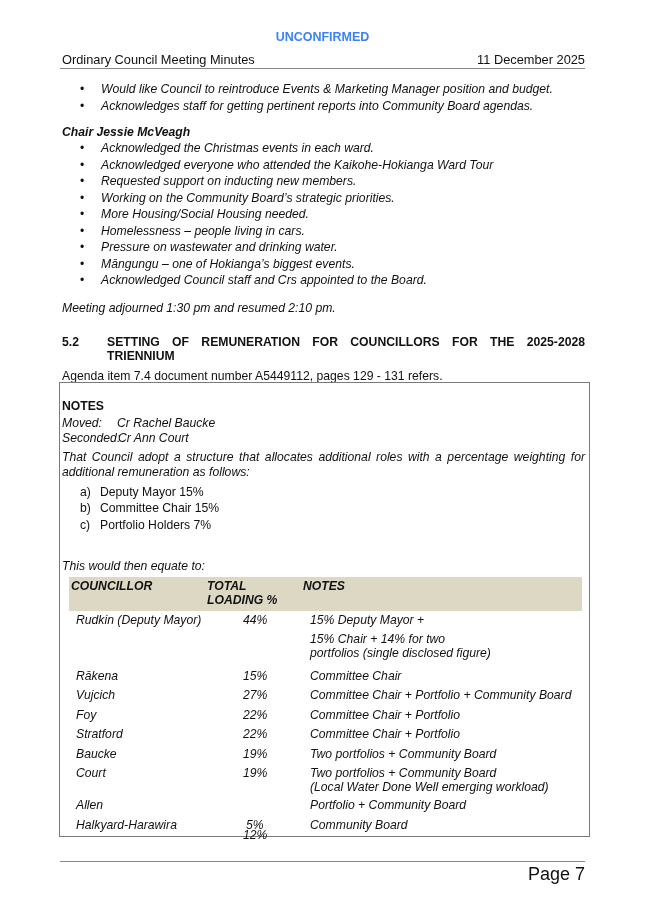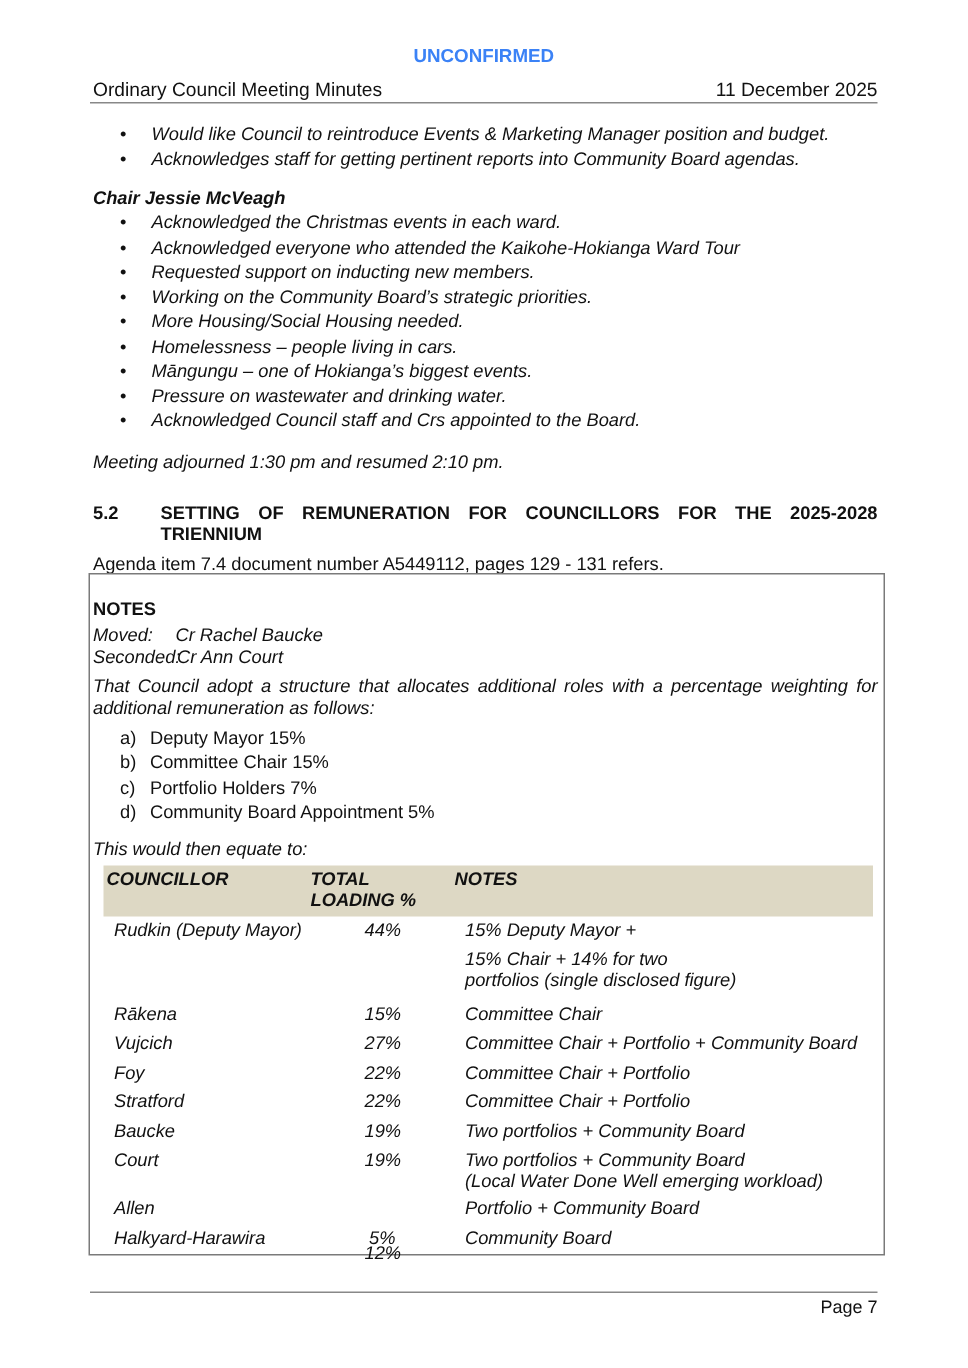--- a/index.html
+++ b/index.html
@@ -27,21 +27,21 @@
     .sec-val { left: 118px; top: 431px; font-style: italic; }
     .resolution { left: 62px; top: 450px; width: 523px; font-style: italic; text-align: justify; line-height: 15px; }
     .alist { left: 80px; margin: 0; padding: 0; list-style: none; }
     .alist li { height: 16.4px; line-height: 16.4px; }
     .alist .lbl { display: inline-block; width: 20px; }
     .equate { left: 62px; top: 559px; font-style: italic; }
     .thead { left: 69px; top: 577px; width: 513px; height: 34px; background: #ddd8c4; }
     .th { font-weight: bold; font-style: italic; line-height: 14px; top: 579px; }
     .td { font-style: italic; line-height: 14px; }
     .foot-rule { left: 60px; width: 525px; top: 861px; height: 1px; background: #888; }
-    .page-no { right: 60px; top: 864px; font-size: 12px; }
+    .page-no { right: 60px; top: 864px; font-size: 18px; }
   </style>
 </head>
 <body>
 
 <div class="abs unconfirmed">UNCONFIRMED</div>
 <div class="abs hdr-left">Ordinary Council Meeting Minutes</div>
 <div class="abs hdr-right">11 December 2025</div>
 <div class="abs hdr-rule"></div>
 
 <ul class="abs bullets" style="top:81px;">
@@ -50,22 +50,22 @@
 </ul>
 
 <div class="abs chair">Chair Jessie McVeagh</div>
 <ul class="abs bullets" style="top:140px;">
   <li>Acknowledged the Christmas events in each ward.</li>
   <li>Acknowledged everyone who attended the Kaikohe-Hokianga Ward Tour</li>
   <li>Requested support on inducting new members.</li>
   <li>Working on the Community Board’s strategic priorities.</li>
   <li>More Housing/Social Housing needed.</li>
   <li>Homelessness – people living in cars.</li>
+  <li>Pressure on wastewater and drinking water.</li>
   <li>Māngungu – one of Hokianga’s biggest events.</li>
-  <li>Pressure on wastewater and drinking water.</li>
   <li>Acknowledged Council staff and Crs appointed to the Board.</li>
 </ul>
 
 <div class="abs adjourned">Meeting adjourned 1:30 pm and resumed 2:10 pm.</div>
 
 <div class="abs sec-num">5.2</div>
 <div class="abs sec-title">SETTING OF REMUNERATION FOR COUNCILLORS FOR THE 2025-2028</div>
 <div class="abs sec-title2">TRIENNIUM</div>
 <div class="abs agenda">Agenda item 7.4 document number A5449112, pages 129 - 131 refers.</div>
 
@@ -74,21 +74,20 @@
 <div class="abs moved-lbl">Moved:</div>
 <div class="abs moved-val">Cr Rachel Baucke</div>
 <div class="abs sec-lbl">Seconded:</div>
 <div class="abs sec-val">Cr Ann Court</div>
 <div class="abs resolution">That Council adopt a structure that allocates additional roles with a percentage weighting for additional remuneration as follows:</div>
 
 <ul class="abs alist" style="top:484px;">
   <li><span class="lbl">a)</span><span>Deputy Mayor 15%</span></li>
   <li><span class="lbl">b)</span><span>Committee Chair 15%</span></li>
   <li><span class="lbl">c)</span><span>Portfolio Holders 7%</span></li>
-  <li><span class="lbl">d)</span><span>Community Board Appointment 5%</span></li>
 </ul>
 
 <div class="abs equate">This would then equate to:</div>
 
 <div class="abs thead"></div>
 <div class="abs th" style="left:71px;">COUNCILLOR</div>
 <div class="abs th" style="left:207px;">
   <div>TOTAL</div>
   <div>LOADING %</div>
 </div>

